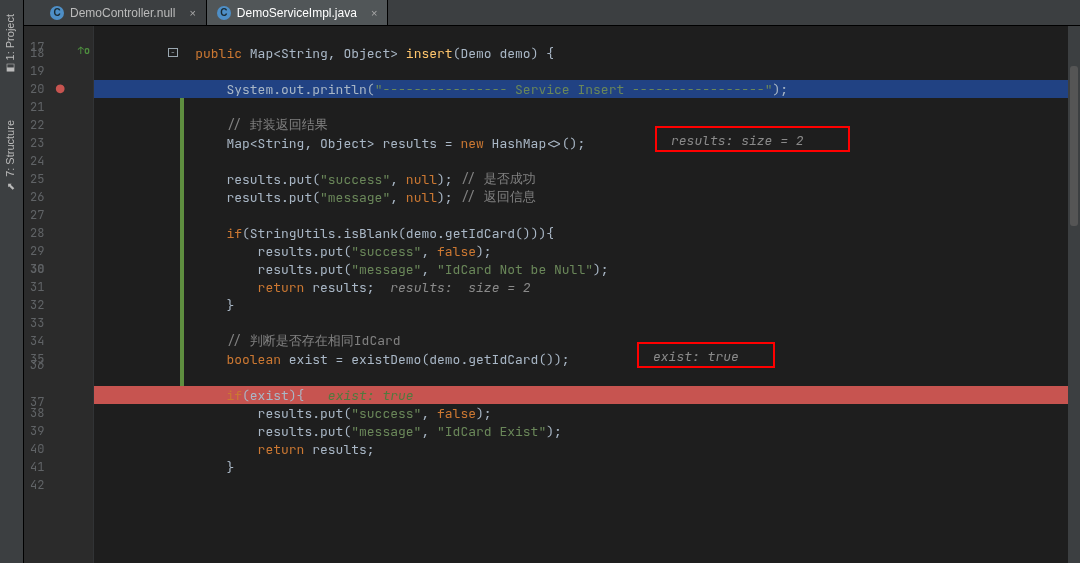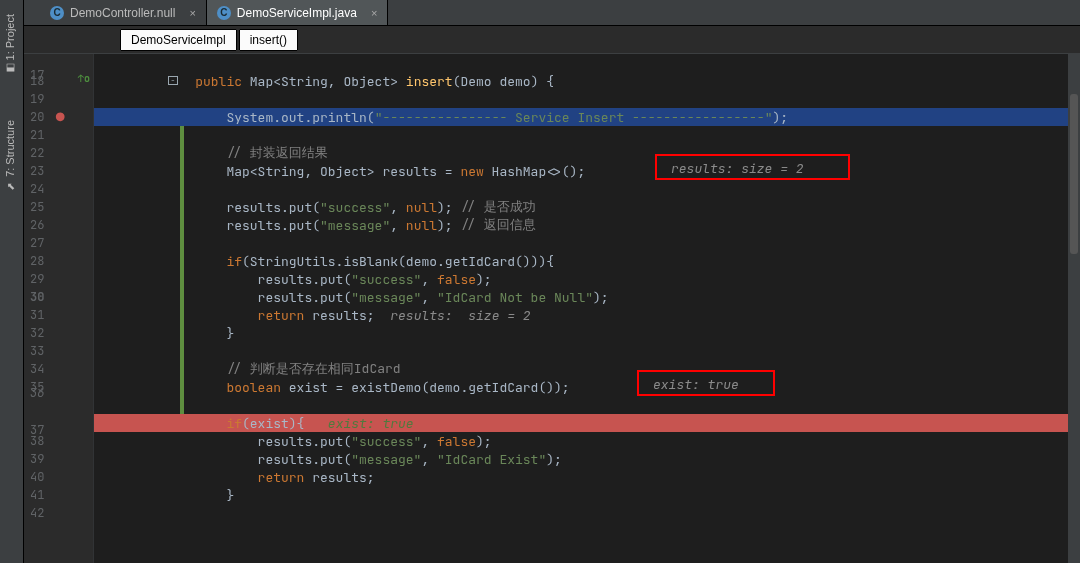--- a/index.html
+++ b/index.html
@@ -126,24 +126,20 @@
       <span>DemoController.null</span>
       <span class="close">×</span>
     </div>
     <div class="tab active">
       <span class="cicon">C</span>
       <span>DemoServiceImpl.java</span>
       <span class="close">×</span>
     </div>
   </div>
 
-  <div class="breadcrumbs">
-    <span class="crumb">DemoServiceImpl</span>
-    <span class="crumb">insert()</span>
-  </div>
 
   <div class="editor">
     <div class="gutter">
 
       <div class="mark" style="left:54px;top:18px;color:#4e8f3f;font-weight:bold;font-size:10px;">↑o</div>
 
       <div class="mark" style="left:32px;top:54px;color:#c75450;font-size:14px;">●</div>
     <div class="gut-row" style="top: 12px;">
           <span class="lineno">17</span>
         </div>

